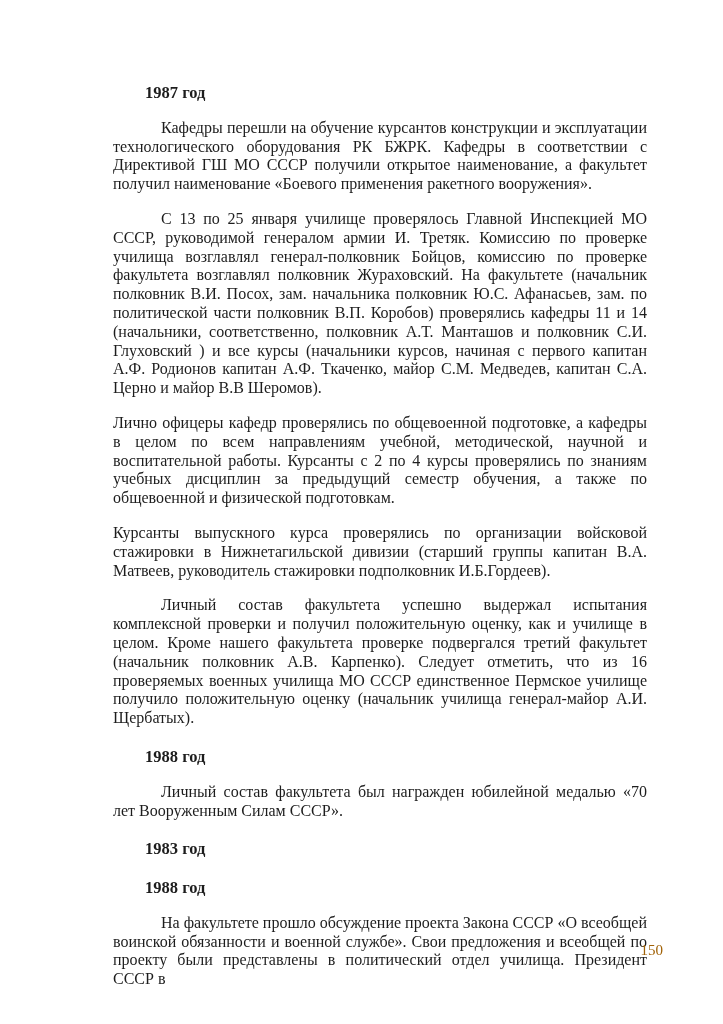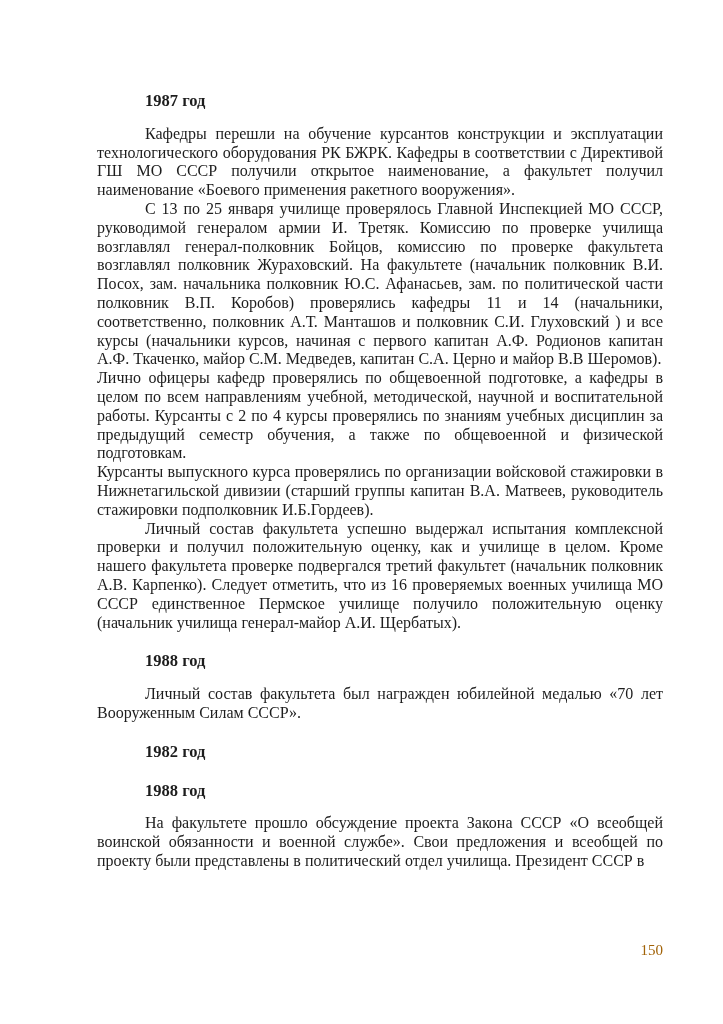--- a/index.html
+++ b/index.html
@@ -28,24 +28,24 @@
   }
   .content h2.year-heading {
     font-size: 16.5px;
     font-weight: bold;
     line-height: 18.8px;
     margin: 20px 0 14px 0;
     text-indent: 48px;
     text-align: left;
   }
   .content h2.year-heading.first {
-    margin-top: 8px;
+    margin-top: 0;
   }
   .content p {
-    margin: 0;
+    margin: 16px;
     padding: 0;
     text-indent: 48px;
   }
   .content p.noindent {
     text-indent: 0;
   }
   .page-number {
     position: absolute;
     top: 941px;
     right: 60px;
@@ -69,21 +69,21 @@
     <p class="noindent">Лично офицеры кафедр проверялись по общевоенной подготовке, а кафедры в целом по всем направлениям учебной, методической, научной и воспитательной работы. Курсанты с 2 по 4 курсы проверялись по знаниям учебных дисциплин за предыдущий семестр обучения, а также по общевоенной и физической подготовкам.</p>
 
     <p class="noindent">Курсанты выпускного курса проверялись по организации войсковой стажировки в Нижнетагильской дивизии (старший группы капитан В.А. Матвеев, руководитель стажировки подполковник И.Б.Гордеев).</p>
 
     <p>Личный состав факультета успешно выдержал испытания комплексной проверки и получил положительную оценку, как и училище в целом. Кроме нашего факультета проверке подвергался третий факультет (начальник полковник А.В. Карпенко). Следует отметить, что из 16 проверяемых военных училища МО СССР единственное Пермское училище получило положительную оценку (начальник училища генерал-майор А.И. Щербатых).</p>
 
     <h2 class="year-heading">1988 год</h2>
 
     <p>Личный состав факультета был награжден юбилейной медалью «70 лет Вооруженным Силам СССР».</p>
 
-    <h2 class="year-heading">1982 год</h2>
+    <h2 class="year-heading">1983 год</h2>
 
 
     <h2 class="year-heading">1988 год</h2>
 
     <p>На факультете прошло обсуждение проекта Закона СССР «О всеобщей воинской обязанности и военной службе». Свои предложения и всеобщей по проекту были представлены в политический отдел училища. Президент СССР в</p>
 
   </div>
 
   <div class="page-number">150</div>
 </div>

